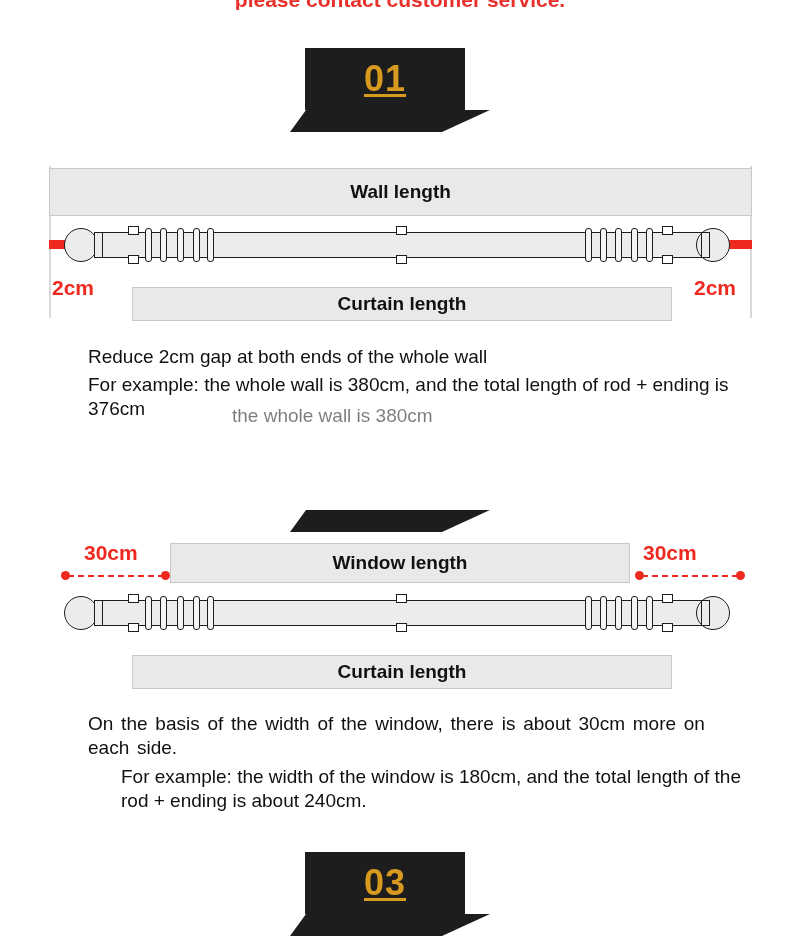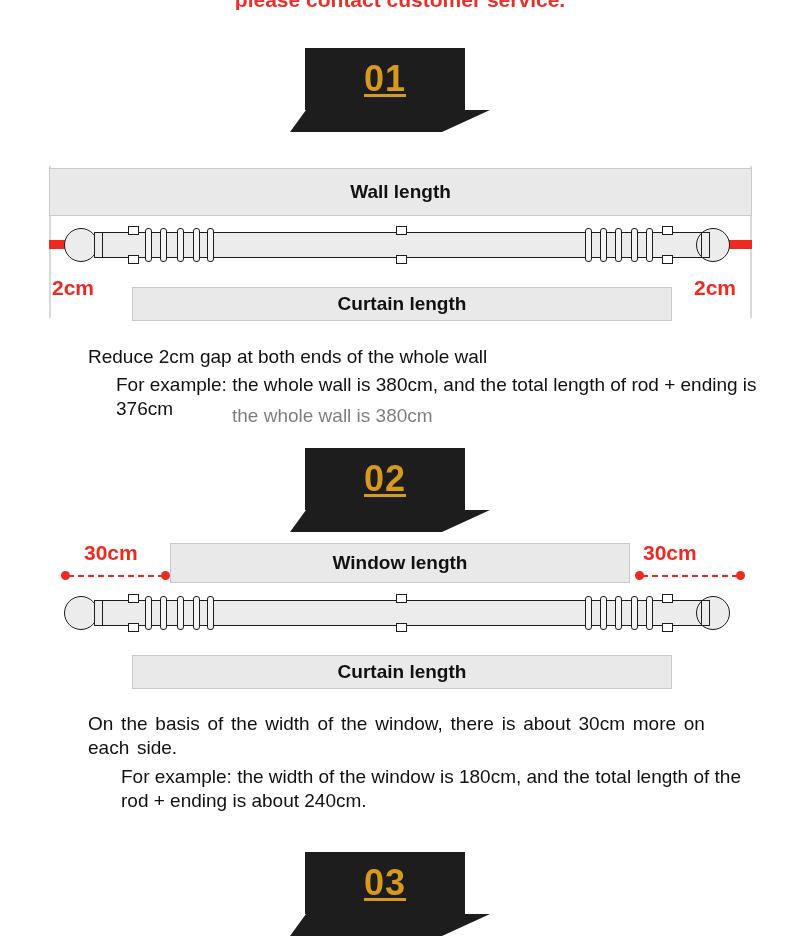--- a/index.html
+++ b/index.html
@@ -215,28 +215,25 @@
 
   <div class="red-label" style="left:52px; top:252px;">2cm</div>
   <div class="red-label" style="left:694px; top:252px;">2cm</div>
 
   <div class="grey-bar" style="left:132px; top:263px; width:540px; height:34px;">
     <span>Curtain length</span>
   </div>
 </div>
 
 <div class="caption" style="left:88px; top:345px; width:660px;">Reduce 2cm gap at both ends of the whole wall</div>
-<div class="caption" style="left:88px; top:373px; width:645px;margin-left:28px;">For example: the whole wall is 380cm, and the total length of rod + ending is 376cm</div>
+<div class="caption" style="left:88px; top:373px; width:645px;">For example: the whole wall is 380cm, and the total length of rod + ending is 376cm</div>
 <div class="caption" style="left:232px; top:376px; width:330px; opacity:0.55;margin-top:28px;">the whole wall is 380cm</div>
 
 <div class="step-badge" style="left:290px; top:448px;">
   <div class="base-shape tilt"></div>
-  <div class="screen">
-    <span class="num">02</span>
-  </div>
 </div>
 
 <div class="rod-wrap" style="left:0; top:0; width:800px; height:700px;">
 
   <div class="red-label" style="left:84px; top:541px;">30cm</div>
   <div class="red-label" style="left:643px; top:541px;">30cm</div>
 
   <div class="dot" style="left:61px; top:571px;"></div>
   <div class="dash-line" style="left:68px; top:575px; width:96px;"></div>
   <div class="dot" style="left:161px; top:571px;"></div>

